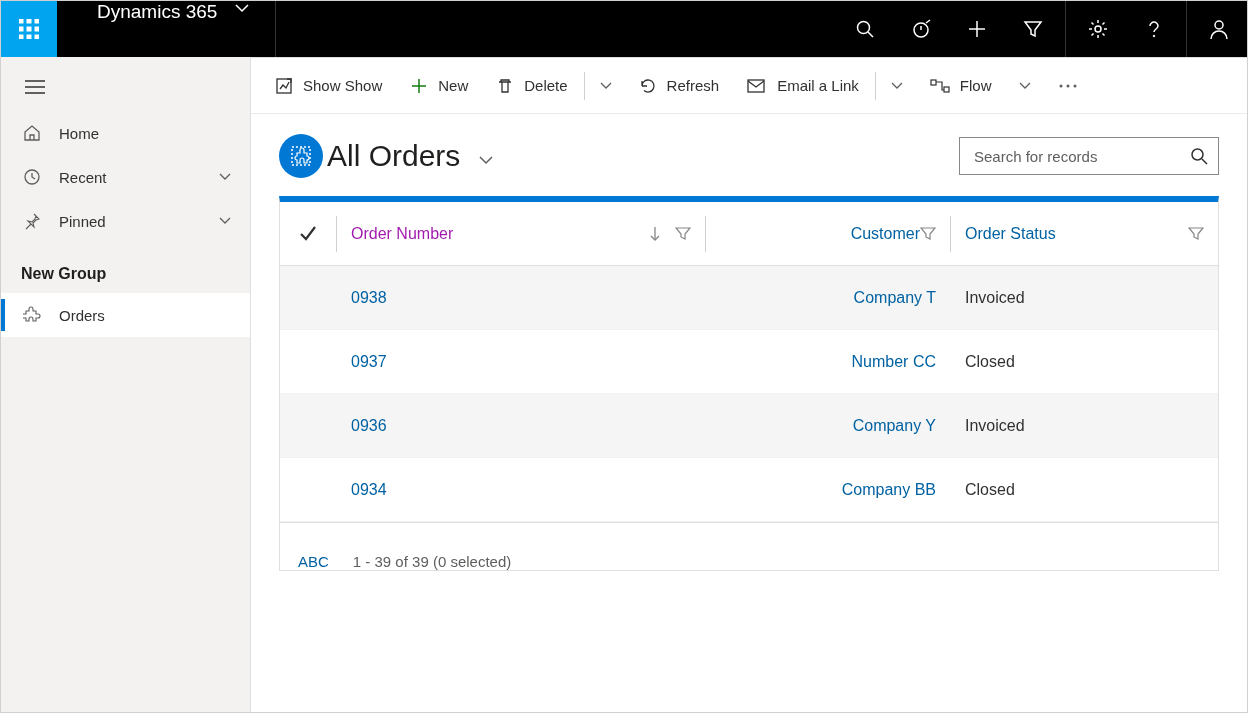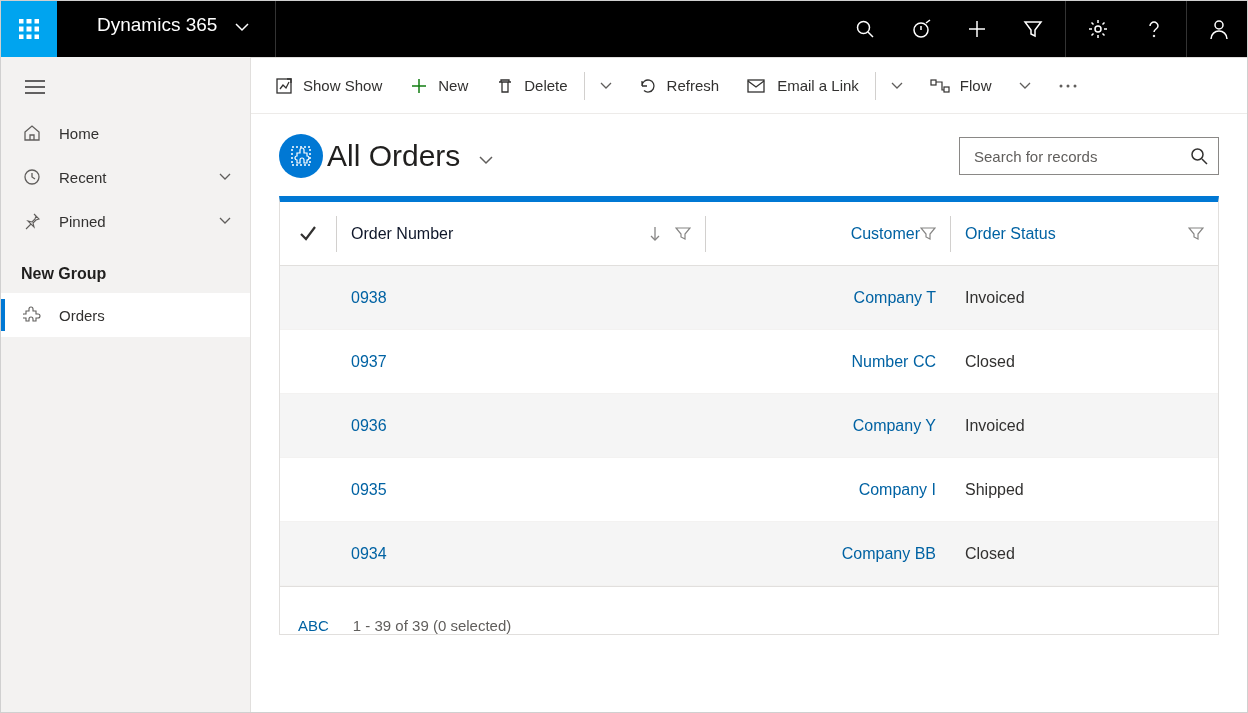--- a/index.html
+++ b/index.html
@@ -2,21 +2,21 @@
 <html><head>
 <meta charset="utf-8">
 <style>
   * { box-sizing: border-box; margin: 0; padding: 0; }
   html, body { height: 100%; font-family: "Segoe UI", -apple-system, sans-serif; font-size: 14px; color: #323130; background: #fff; overflow: hidden; }
   .app { width: 1248px; height: 713px; display: flex; flex-direction: column; border: 1px solid #d0d0d0; }
 
   
   .topbar { height: 56px; background: #000; display: flex; align-items: stretch; color: #fff; }
   .waffle { width: 56px; background: #00a4ef; display: flex; align-items: center; justify-content: center; cursor: pointer; }
-  .brand { display: flex; align-items: center; padding: 0 26px 8px 40px; font-size: 19px; font-weight: 400; gap: 18px; border-right: 1px solid #333; }
+  .brand { display: flex; padding: 0 26px 8px 40px; font-size: 19px; font-weight: 400; gap: 18px; border-right: 1px solid #333; }
   .brand .chev { position: relative; top: 2px; }
   .topbar-spacer { flex: 1; }
   .topbar-icons { display: flex; align-items: stretch; }
   .topbar-icons .ico-btn { width: 56px; display: flex; align-items: center; justify-content: center; cursor: pointer; }
   .topbar-icons .sep { width: 1px; background: #333; margin: 0 4px; }
   .topbar svg { stroke: #fff; fill: none; }
 
   
   .body { flex: 1; display: flex; min-height: 0; background: #faf9f8; }
 
@@ -50,21 +50,21 @@
   .search-box input { flex: 1; border: none; outline: none; font-size: 15px; color: #605e5c; background: transparent; }
   .search-box input::placeholder{color:#605e5c;}
 
   
   .grid-wrap { flex: 1; display: flex; flex-direction: column; min-height: 0; padding: 0 28px 0 28px; }
   .grid { border: 1px solid #e1dfdd; border-top: 6px solid #0078d4; display: flex; flex-direction: column; min-height: 0; }
   .grid-scroll { flex: 1; overflow: auto; position: relative; }
   .ghead { display: flex; align-items: center; height: 64px; border-bottom: 1px solid #e1dfdd; background: #fff; position: sticky; top: 0; z-index: 2; }
   .gcell { padding: 0 14px; display: flex; align-items: center; height: 100%; }
   .gcell.check { width: 56px; justify-content:center; }
-  .gcell.order { width: 368px; color: #0f172a; font-size: 16px; justify-content: space-between; }
+  .gcell.order { width: 368px; color: #a21caf; font-size: 16px; justify-content: space-between; }
   .gcell.customer { width: 244px; color: #0062a3; font-size: 16px; justify-content: flex-end; }
   .gcell.status { flex: 1; color: #0062a3; font-size: 16px; justify-content: space-between; }
   .gcell .hdr-icons{display:flex;align-items:center;gap:14px;}
   .gcell .hdr-icons svg{stroke:#868584;}
   .col-sep { width: 1px; height: 36px; background: #d2d0ce; }
   .grow { display: flex; align-items: center; height: 64px; border-bottom: 1px solid #f3f2f1; }
   .grow:nth-child(even){ background:#fff;}
   .grow:nth-child(odd){ background:#f5f5f5;}
   .grow .gcell.order, .grow .gcell.customer { color: #0062a3; font-size: 16px; }
   .grow .gcell.status { color: #323130; font-size: 16px; }
@@ -397,29 +397,20 @@
                   <div class="col-sep" style="visibility:hidden"></div>
                   <div class="gcell order">0936</div>
                   <div class="col-sep" style="visibility:hidden"></div>
                   <div class="gcell customer">Company Y</div>
                   <div class="col-sep" style="visibility:hidden"></div>
                   <div class="gcell status">Invoiced</div>
                 </div>
                 <div class="grow">
                   <div class="gcell check"></div>
                   <div class="col-sep" style="visibility:hidden"></div>
-                  <div class="gcell order">0935</div>
-                  <div class="col-sep" style="visibility:hidden"></div>
-                  <div class="gcell customer">Company I</div>
-                  <div class="col-sep" style="visibility:hidden"></div>
-                  <div class="gcell status">Shipped</div>
-                </div>
-                <div class="grow">
-                  <div class="gcell check"></div>
-                  <div class="col-sep" style="visibility:hidden"></div>
                   <div class="gcell order">0934</div>
                   <div class="col-sep" style="visibility:hidden"></div>
                   <div class="gcell customer">Company BB</div>
                   <div class="col-sep" style="visibility:hidden"></div>
                   <div class="gcell status">Closed</div>
                 </div>
               </div>
           </div>
           <div class="grid-foot">
             <span class="abc">ABC</span>

